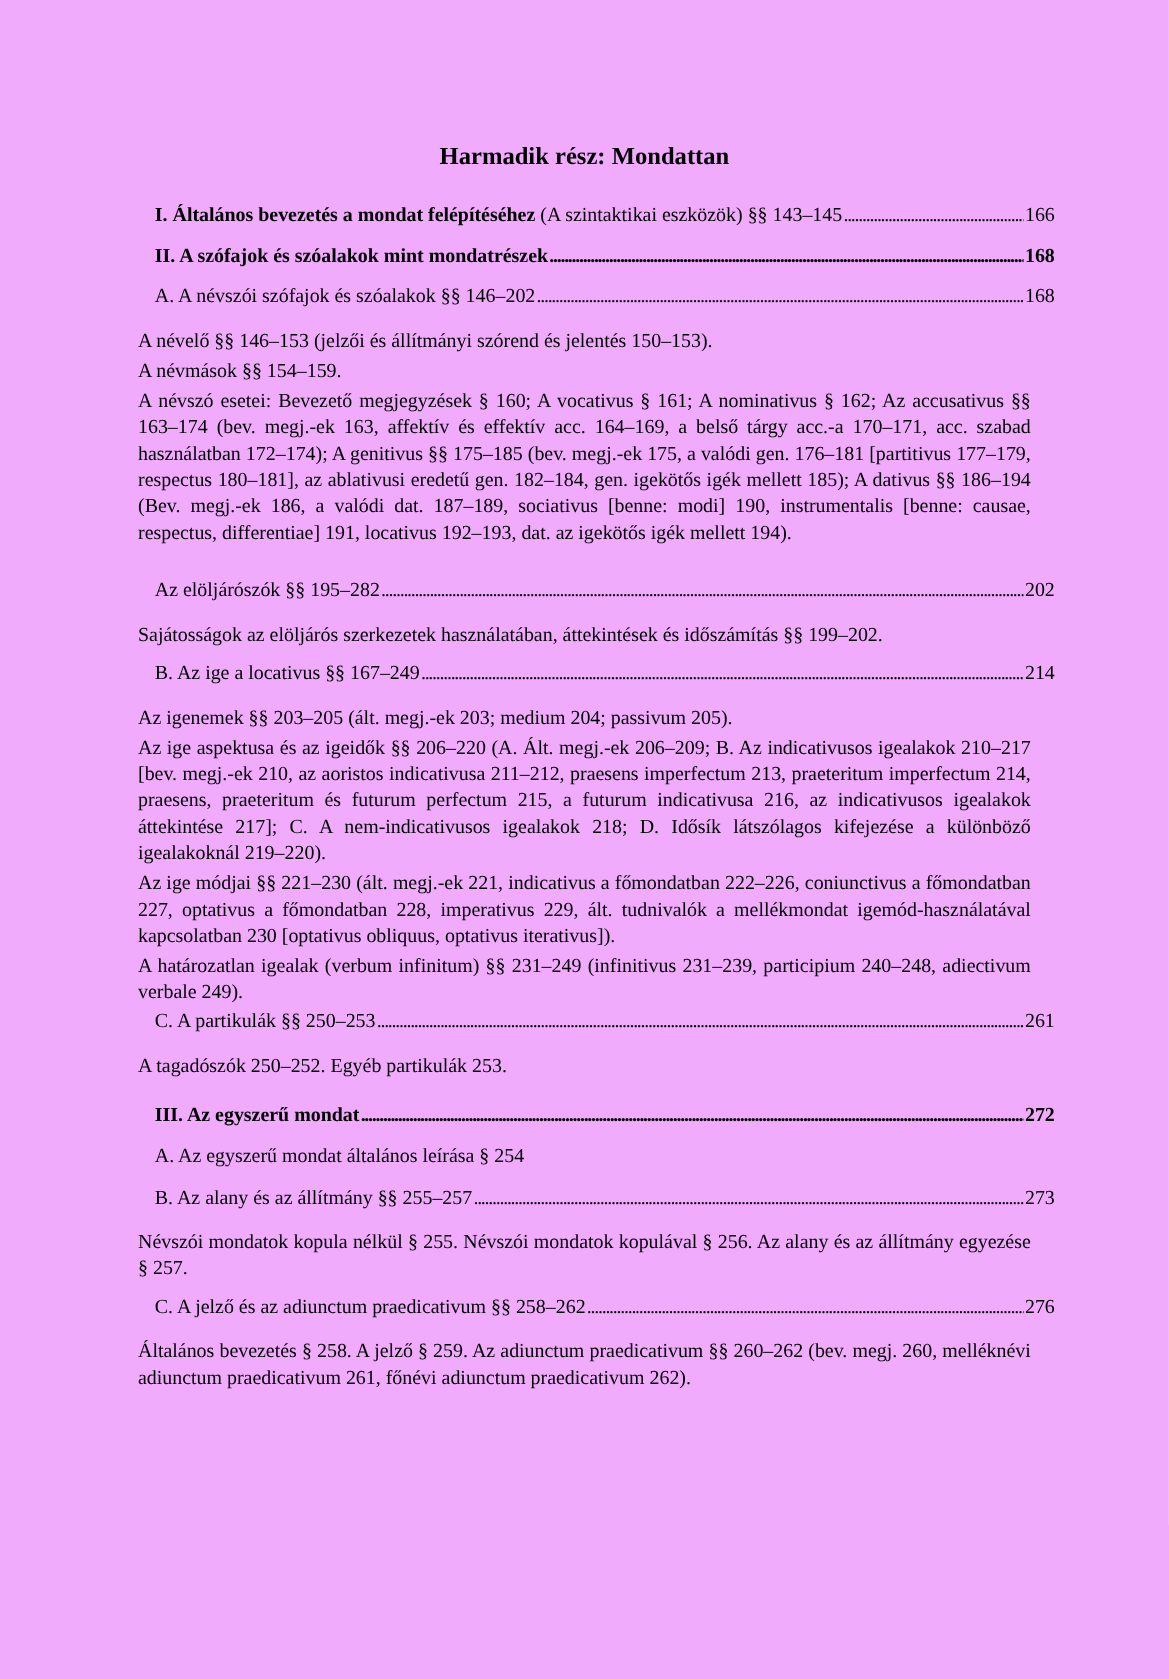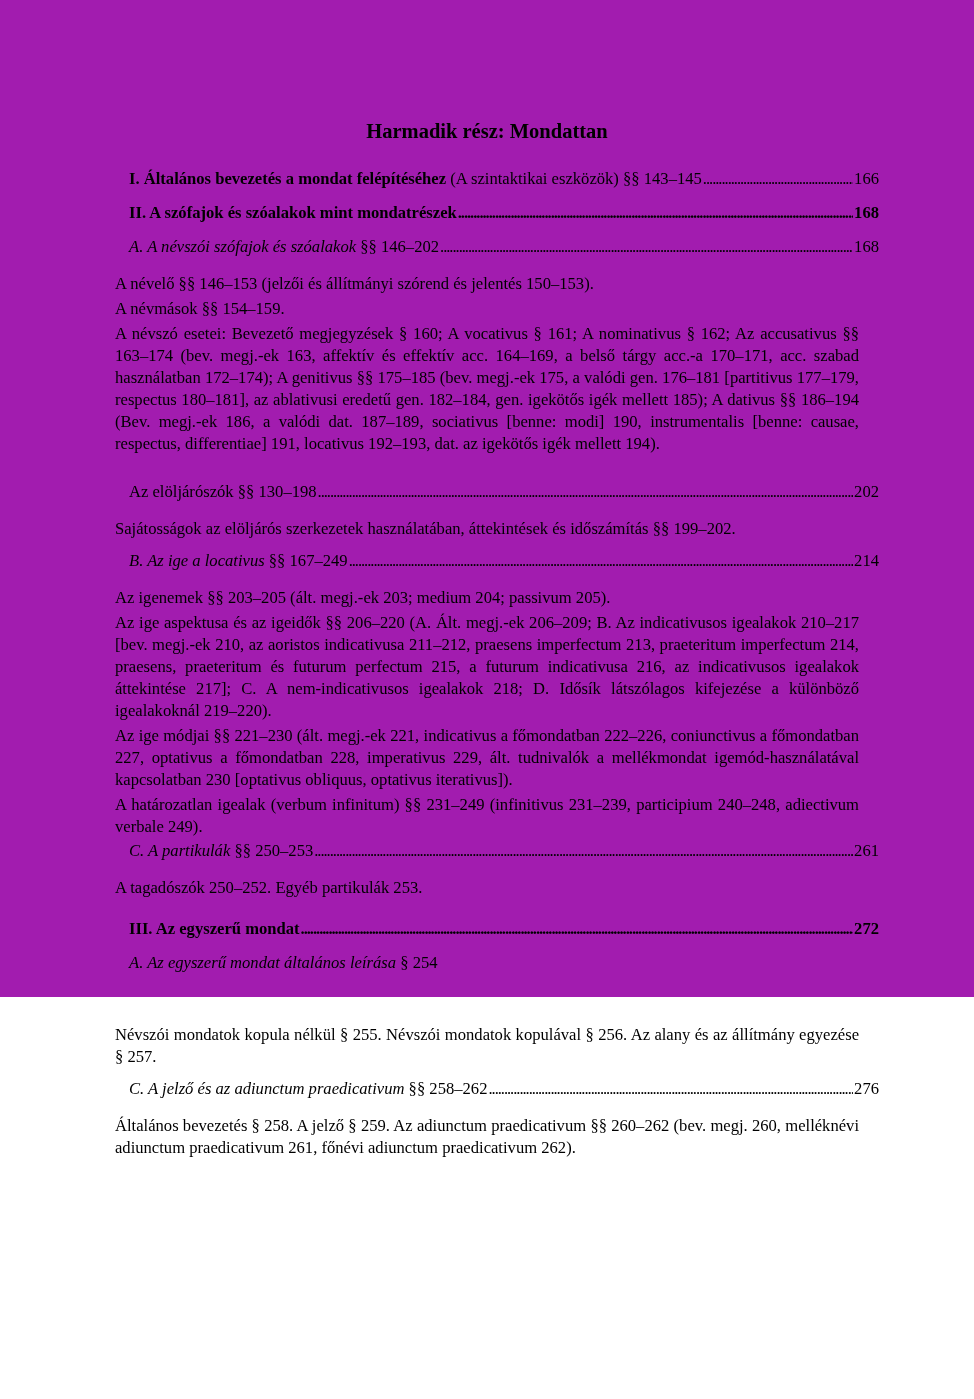--- a/index.html
+++ b/index.html
@@ -1,29 +1,29 @@
 <!DOCTYPE html>
 <html><head>
 <meta charset="utf-8">
 <style>
   html, body { margin: 0; padding: 0; background: #ffffff; }
   body { width: 974px; height: 1399px; position: relative; overflow: hidden;
          font-family: "Liberation Serif", serif; color: #000; font-size: 16.6px; }
-  .page { position: absolute; left: 0; top: 0; width: 974px; height: 997px; background: #a21caf; }
+  .page { position: absolute; left: 0; top: 0; width: 974px; height: 1399px; background: #f0abfc; }
   .title { position: absolute; left: 0; width: 974px; top: 120px; text-align: center;
            font-weight: bold; font-size: 20.5px; }
   .entry { position: absolute; left: 129px; width: 750px; display: flex; align-items: baseline;
            line-height: 22px; white-space: nowrap; }
   .entry .label { flex: 0 0 auto; }
   .entry .dots { flex: 1 1 auto; overflow: hidden; margin: 0 1px; }
   .entry .dots::before { content: ". . . . . . . . . . . . . . . . . . . . . . . . . . . . . . . . . . . . . . . . . . . . . . . . . . . . . . . . . . . . . . . . . . . . . . . . . . . . . . . . . . . . . . . . . . . . . . . . . . . . . . . . . . . . . . . . . . . . . . . . . . . . . . . . . . . . . . . . . . . . . . . . . . . . . . . . . . . . . . . . . . . . . . . . . . . . . . . . . . . . . . . . . . . . . . . . . . . . . . . . . . . . . . . . . . . . . . . . . . . . . . . . . . . . . . . . . . . . . . . . . . . ";
                        letter-spacing: -2.6px; white-space: nowrap; }
   .entry .page-num { flex: 0 0 auto; }
   .bold { font-weight: bold; }
-  .ital { font-style: italic; }
+  .ital { }
   .para { position: absolute; left: 112px; width: 750px; line-height: 22px; text-align: justify; }
   .para p { margin: 3px; text-align-last: left; }
 </style>
 </head>
 <body>
 
 <div class="page">
 
   <div class="title">Harmadik rész: Mondattan</div>
 
@@ -45,21 +45,21 @@
     <span class="page-num">168</span>
   </div>
 
   <div class="para" style="top:270px">
     <p>A névelő §§ 146–153 (jelzői és állítmányi szórend és jelentés 150–153).</p>
     <p>A névmások §§ 154–159.</p>
     <p>A névszó esetei: Bevezető megjegyzések § 160; A vocativus § 161; A nominativus § 162; Az accusativus §§ 163–174 (bev. megj.-ek 163, affektív és effektív acc. 164–169, a belső tárgy acc.-a 170–171, acc. szabad használatban 172–174); A genitivus §§ 175–185 (bev. megj.-ek 175, a valódi gen. 176–181 [partitivus 177–179, respectus 180–181], az ablativusi eredetű gen. 182–184, gen. igekötős igék mellett 185); A dativus §§ 186–194 (Bev. megj.-ek 186, a valódi dat. 187–189, sociativus [benne: modi] 190, instrumentalis [benne: causae, respectus, differentiae] 191, locativus 192–193, dat. az igekötős igék mellett 194).</p>
   </div>
 
   <div class="entry" style="top:481px">
-    <span class="label">Az elöljárószók §§ 130–198</span>
+    <span class="label">Az elöljárószók §§ 195–282</span>
     <span class="dots"></span>
     <span class="page-num">202</span>
   </div>
 
   <div class="para" style="top:515px">
     <p>Sajátosságok az elöljárós szerkezetek használatában, áttekintések és időszámítás §§ 199–202.</p>
   </div>
 
   <div class="entry" style="top:550px">
     <span class="label"><span class="ital">B. Az ige a locativus</span><span> §§ 167–249</span></span>
@@ -87,20 +87,25 @@
   <div class="entry bold" style="top:918px">
     <span class="label">III. Az egyszerű mondat</span>
     <span class="dots"></span>
     <span class="page-num">272</span>
   </div>
 
   <div class="entry" style="top:952px">
     <span class="label"><span class="ital">A. Az egyszerű mondat általános leírása</span><span> § 254</span></span>
   </div>
 
+  <div class="entry" style="top:987px">
+    <span class="label"><span class="ital">B. Az alany és az állítmány</span><span> §§ 255–257</span></span>
+    <span class="dots"></span>
+    <span class="page-num">273</span>
+  </div>
 
   <div class="para" style="top:1021px">
     <p>Névszói mondatok kopula nélkül § 255. Névszói mondatok kopulával § 256. Az alany és az állítmány egyezése § 257.</p>
   </div>
 
   <div class="entry" style="top:1078px">
     <span class="label"><span class="ital">C. A jelző és az adiunctum praedicativum</span><span> §§ 258–262</span></span>
     <span class="dots"></span>
     <span class="page-num">276</span>
   </div>

